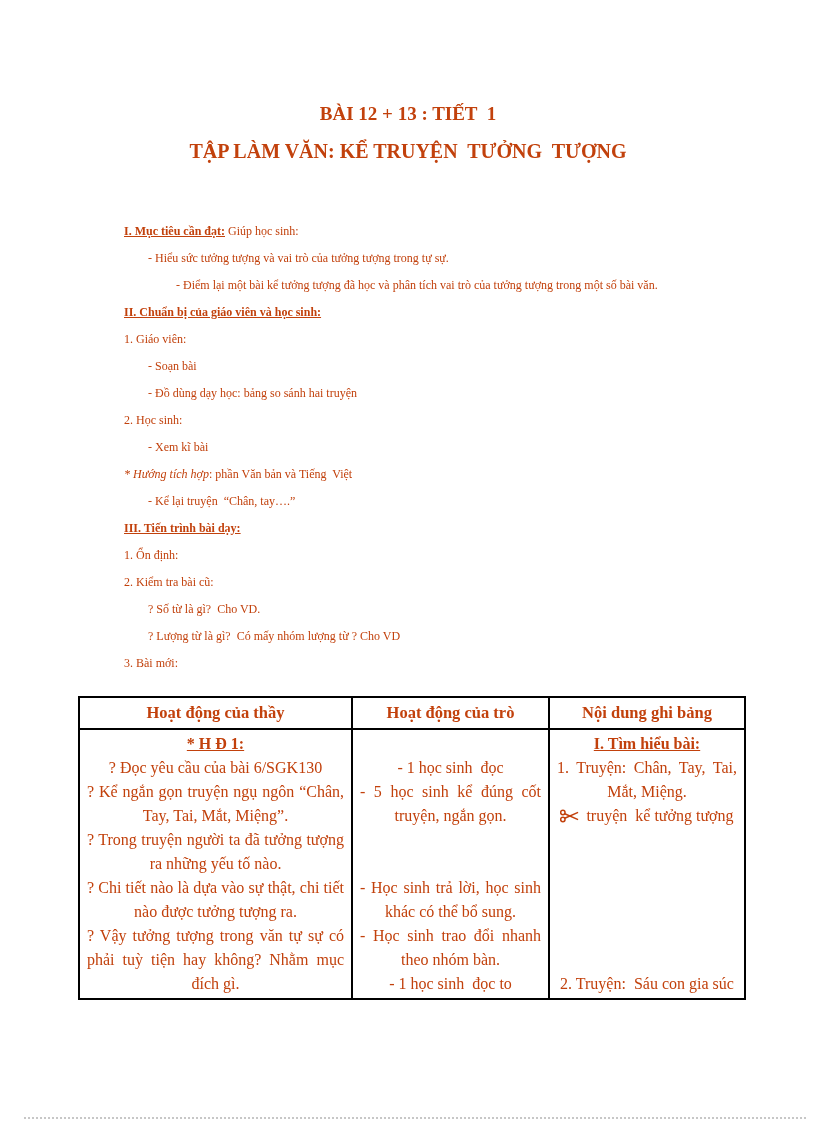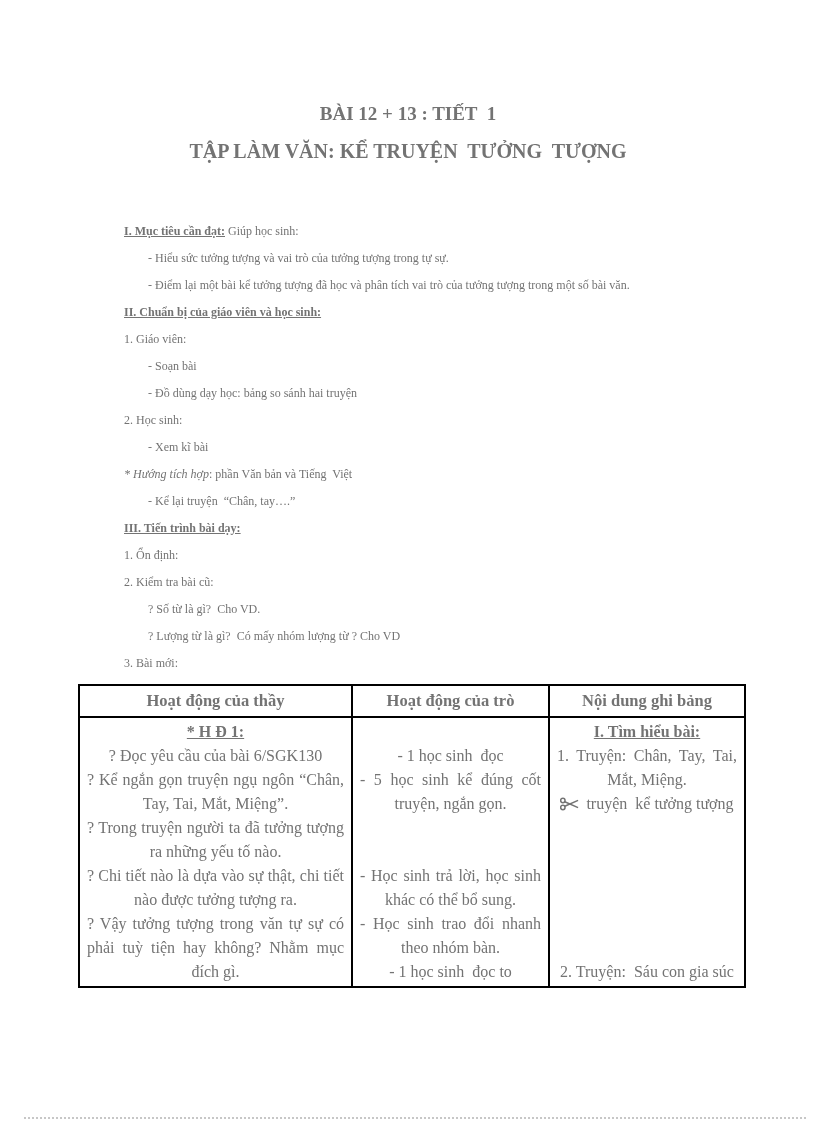--- a/index.html
+++ b/index.html
@@ -2,34 +2,34 @@
 <html><head>
 <meta charset="utf-8">
 <style>
   html,body { margin:0; padding:0; background:#ffffff; }
   .page {
     position:relative;
     width:816px; height:1123px;
     background:#ffffff;
     overflow:hidden;
     font-family:"Liberation Serif","DejaVu Serif",serif;
-    color:#737373;
+    color:#c2410c;
   }
   .titles { padding-top:101px; text-align:center; }
   .title1 { font-size:19px; font-weight:700; line-height:26px; white-space:pre-wrap; }
   .title2 { font-size:20px; font-weight:700; line-height:30px; margin-top:9px; white-space:pre-wrap; }
 
   .sections { margin:54px 74px 0 124px; }
   .docline { font-size:12px; line-height:23px; margin-bottom:4px; white-space:pre-wrap; }
   .docline.ind  { text-indent:24px; }
-  .docline.just { white-space:normal; text-align:justify; }
+  .docline.just { white-space:normal; text-align:justify;margin-left:28px; }
   span.hu { font-weight:700; text-decoration:underline; }
   span.it { font-style:italic; }
 
-  .table-wrap { margin:9px 0 0 78px; }
+  .table-wrap { margin:21px 0 0 78px; }
   table.plan { border-collapse:collapse; table-layout:fixed; width:666px; }
   table.plan th, table.plan td { border:2px solid #000; }
   table.plan th { font-size:16.5px; font-weight:700; text-align:center; padding:3px 4px; line-height:24px; }
   table.plan td { vertical-align:top; padding:2px 7px 2px 7px; }
   .tline { font-size:16px; line-height:24px; min-height:24px; white-space:pre-wrap;text-align:center; }
   .tline.j { white-space:normal; text-align:justify; text-align-last:justify; }
   .icon-scissors { display:inline-block; margin-right:3px; }
   .icon-scissors svg { vertical-align:-2px; }
 
   .page-break-dots {

